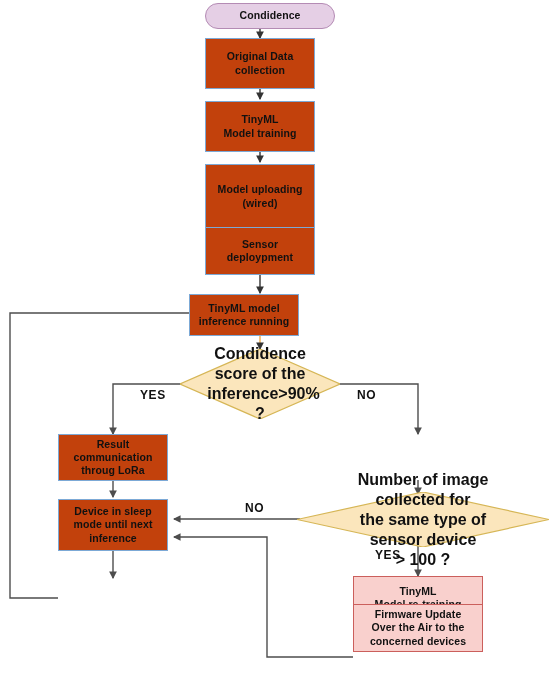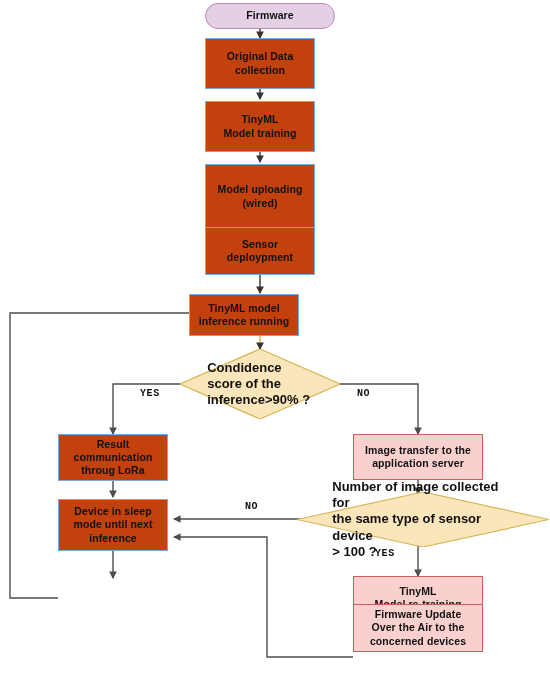--- a/index.html
+++ b/index.html
@@ -58,35 +58,35 @@
     align-items: center;
     justify-content: center;
   }
   .decision .dshape {
     position: absolute;
     left: 0; top: 0;
     width: 100%; height: 100%;
   }
   .decision .dlabel {
     position: relative;
-    font-size: 13px;
+    text-align: center;
+    font-size: 16px;
     font-weight: bold;
     line-height: 1.25;
     color: #111111;
     z-index: 2;
     width: 66%;
   }
   .edge-label {
     position: absolute;
-    font-size: 10px;
+    font-size: 12px;
     font-weight: bold;
     color: #111111;
     letter-spacing: 0.6px;
     white-space: nowrap;
-    font-family: Liberation Mono, monospace;
   }
 </style>
 </head>
 <body>
 
 <div id="canvas">
 
   <svg id="edges" viewBox="0 0 550 681" width="550" height="681" xmlns="http://www.w3.org/2000/svg">
     <defs>
       <marker id="arrow" viewBox="0 0 10 10" refX="8.5" refY="5" markerWidth="5.5" markerHeight="5.5" orient="auto-start-reverse">
@@ -126,21 +126,21 @@
       <path d="M 300 519 L 174 519" marker-end="url(#arrowgray)"></path>
 
       <path d="M 418 544 L 418 576" marker-end="url(#arrowgray)"></path>
 
       <path d="M 418 620 L 418 630"></path>
 
       <path d="M 353 657 L 267 657 L 267 537 L 174 537" marker-end="url(#arrowgray)"></path>
     </g>
   </svg>
 
-  <div class="node terminal" style="left:205px; top:3px; width:130px; height:26px;">Firmware</div>
+  <div class="node terminal" style="left:205px; top:3px; width:130px; height:26px;">Condidence</div>
 
   <div class="node proc-blue" style="left:205px; top:38px; width:110px; height:51px; white-space:pre-line;">Original Data
 collection</div>
 
   <div class="node proc-blue" style="left:205px; top:101px; width:110px; height:51px; white-space:pre-line;">TinyML
 Model training</div>
 
   <div class="node proc-blue" style="left:205px; top:164px; width:110px; height:65px; white-space:pre-line;">Model uploading
 (wired)</div>
 
@@ -162,22 +162,20 @@
 
   <div class="node proc-blue" style="left:58px; top:499px; width:110px; height:52px; white-space:pre-line;">Device in sleep
 mode until next
 inference</div>
 
   <div class="node proc-blue" style="left:58px; top:434px; width:110px; height:47px; white-space:pre-line;">Result
 communication
 throug LoRa</div>
 
 
-  <div class="node proc-pink" style="left:353px; top:434px; width:130px; height:46px; white-space:pre-line;">Image transfer to the
-application server</div>
 
   <div class="decision" style="left:297px; top:492px; width:252px; height:55px;">
     <svg class="dshape" viewBox="0 0 252 55" preserveAspectRatio="none">
       <polygon points="126,0 252,27.5 126,55 0,27.5" fill="#fbe6bc" stroke="#d6b656" stroke-width="1.2"></polygon>
     </svg>
     <div class="dlabel" style="white-space:pre-line; width:72%;">Number of image collected for
 the same type of sensor device
 &gt; 100 ?</div>
   </div>
 

